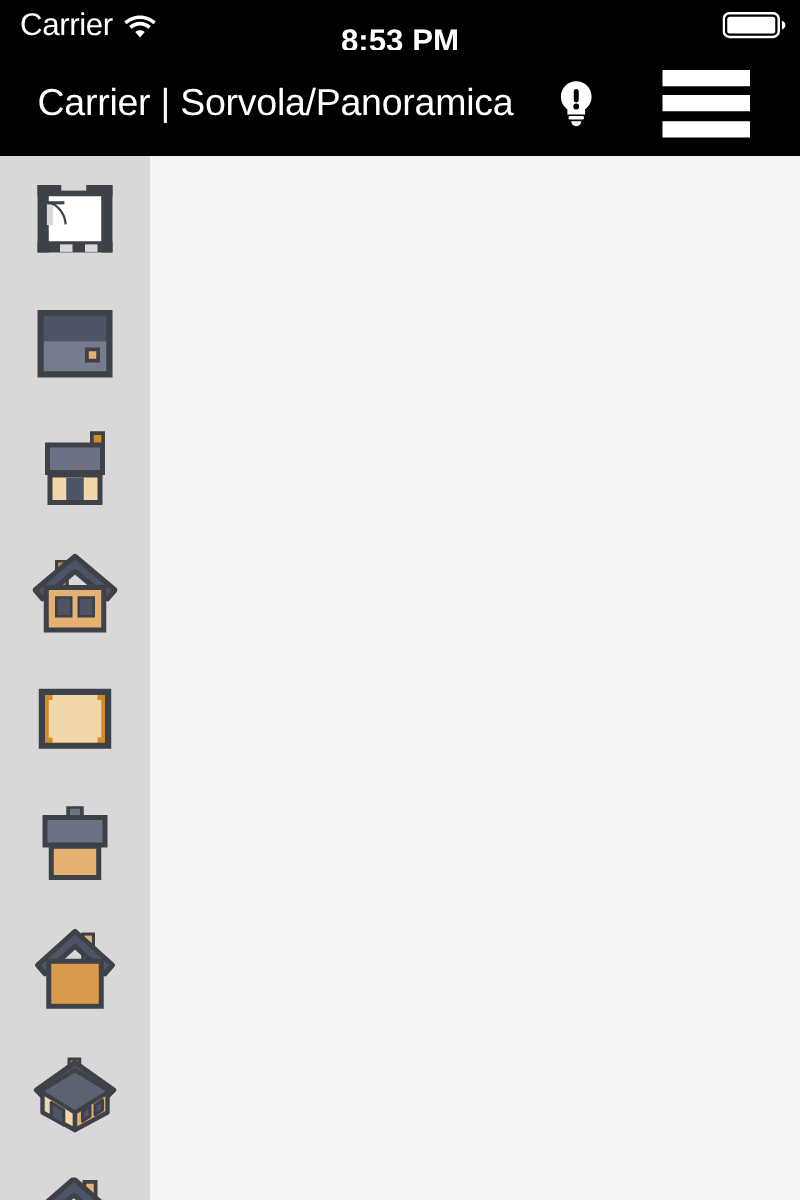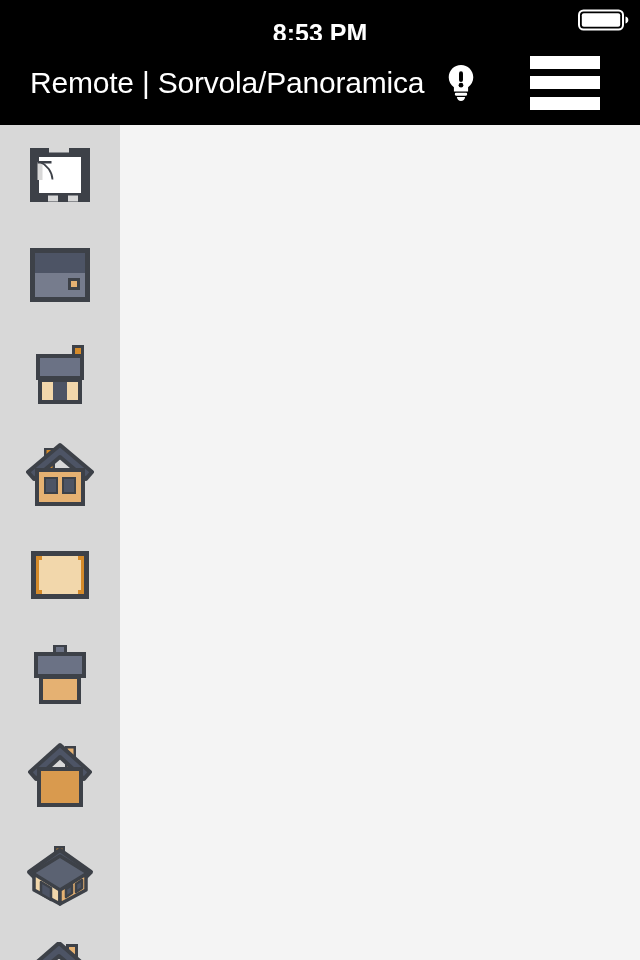--- a/index.html
+++ b/index.html
@@ -78,34 +78,44 @@
     position:absolute; top:0; left:120px; width:520px; height:835px;
     background:#f4f4f4;
   }
 </style>
 </head>
 <body>
 
 <div id="app">
 
   <div class="statusbar">
+    <div class="sb-left">
+      <span class="sb-carrier">Carrier</span>
+      <span class="wifi-icon">
+        <svg viewBox="0 0 26 20" width="26" height="20">
+          <path d="M13 4.2c4.1 0 7.9 1.6 10.7 4.2l1.9-2.1C22.4 3.2 17.9 1.3 13 1.3S3.6 3.2 0.4 6.3l1.9 2.1C5.1 5.8 8.9 4.2 13 4.2z" fill="#fff"></path>
+          <path d="M13 9.3c2.6 0 5 1 6.8 2.6l1.9-2.1C19.4 7.7 16.4 6.4 13 6.4S6.6 7.7 4.3 9.8l1.9 2.1C8 10.3 10.4 9.3 13 9.3z" fill="#fff"></path>
+          <path d="M13 18.9l3.8-4.3c-1-0.9-2.3-1.4-3.8-1.4s-2.8 0.5-3.8 1.4L13 18.9z" fill="#fff"></path>
+        </svg>
+      </span>
+    </div>
     <div class="sb-center">8:53 PM</div>
     <div class="sb-right">
       <span class="battery-icon">
         <svg viewBox="0 0 52 24" width="52" height="24">
           <rect x="1" y="2.5" width="44" height="19" rx="4.5" ry="4.5" fill="none" stroke="#fff" stroke-width="2"></rect>
           <rect x="3.8" y="5.3" width="38.4" height="13.4" rx="2" ry="2" fill="#fff"></rect>
           <path d="M47.5 8.5c1.9 0.6 2.8 1.9 2.8 3.5s-0.9 2.9-2.8 3.5z" fill="#fff"></path>
         </svg>
       </span>
     </div>
   </div>
 
   <div class="navbar">
-    <div class="nav-title">Remote | Sorvola/Panoramica</div>
+    <div class="nav-title">Carrier | Sorvola/Panoramica</div>
 
     <div class="nav-bulb">
       <svg viewBox="0 0 36 40" width="34" height="38">
         <path d="M18 1C10.8 1 5 6.8 5 14c0 4.4 2.2 8.2 5.5 10.6V29h15v-4.4C28.8 22.2 31 18.4 31 14 31 6.8 25.2 1 18 1z" fill="#fff"></path>
         <rect x="11.5" y="30.4" width="13" height="3" rx="1.2" fill="#fff"></rect>
         <path d="M13.6 34.8h8.8c-0.4 2.6-2.2 4.2-4.4 4.2s-4-1.6-4.4-4.2z" fill="#fff"></path>
         <rect x="15.9" y="7.5" width="4.2" height="11.5" rx="2.1" fill="#000"></rect>
         <circle cx="18" cy="22.3" r="2.5" fill="#000"></circle>
       </svg>
     </div>

